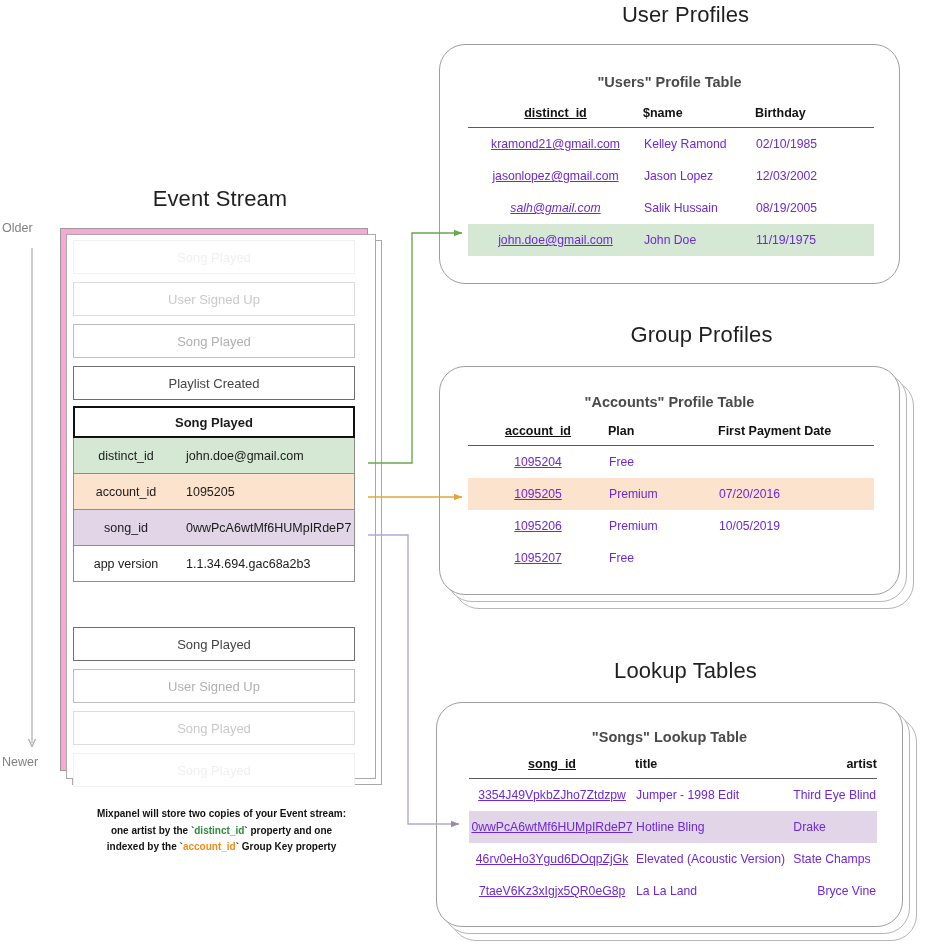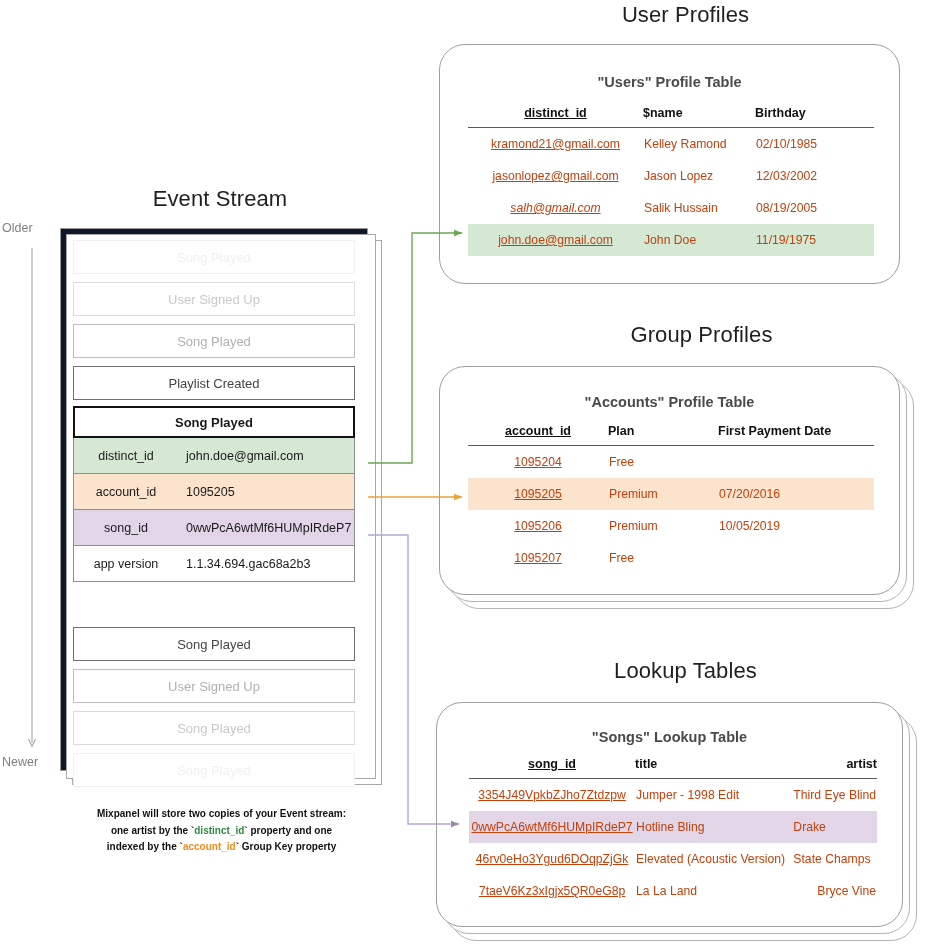--- a/index.html
+++ b/index.html
@@ -16,21 +16,21 @@
     letter-spacing:.1px;white-space:nowrap;
   }
 
   
   #event-stream-wrap{left:60px;top:228px;width:320px;height:555px;}
   .stack-sheet{
     position:absolute;background:#ffffff;border:1.6px solid #a8a8a8;
   }
   #es-sheet2{left:12px;top:12px;width:308px;height:543px;}
   #es-sheet1{left:6px;top:6px;width:308px;height:543px;}
-  #es-main{left:0;top:0;width:308px;height:543px;background:#0f172a;
+  #es-main{left:0;top:0;width:308px;height:543px;background:#f9a8d4;
            border:1.6px solid #9a9a9a;box-sizing:border-box;}
 
   .ev-list{position:absolute;left:13px;top:12px;width:282px;}
   .ev-row{
     box-sizing:border-box;width:282px;height:34px;margin-bottom:8px;
     display:flex;align-items:center;justify-content:center;
     font-size:13px;background:#fff;
   }
   .fade-3{border:1px solid #f1f1f1;color:#f0f0f0;}
   .fade-2{border:1px solid #dcdcdc;color:#c9c9c9;}
@@ -89,21 +89,21 @@
   
   .dtable{position:absolute;border-collapse:collapse;}
   .dtable th{
     font-size:12.5px;font-weight:bold;color:#111;
     text-decoration:underline;padding:0 0 7px 0;text-align:left;
     white-space:nowrap;
   }
   .dtable th.nounder{text-decoration:none;}
   .dtable thead tr{border-bottom:1.3px solid #5a5a5a;}
   .dtable td{
-    font-size:12.2px;color:#c2410c;height:30px;vertical-align:middle;
+    font-size:12.2px;color:#6d28d9;height:30px;vertical-align:middle;
     white-space:nowrap;
   }
   .dtable td.key{text-decoration:underline;}
   .dtable tr.hl-green td{background:#d5e8d4;}
   .dtable tr.hl-orange td{background:#fce3cd;}
   .dtable tr.hl-purple td{background:#e1d5e7;}
 
   .arrow-layer{position:absolute;left:0;top:0;width:941px;height:951px;
                pointer-events:none;}
 </style>

